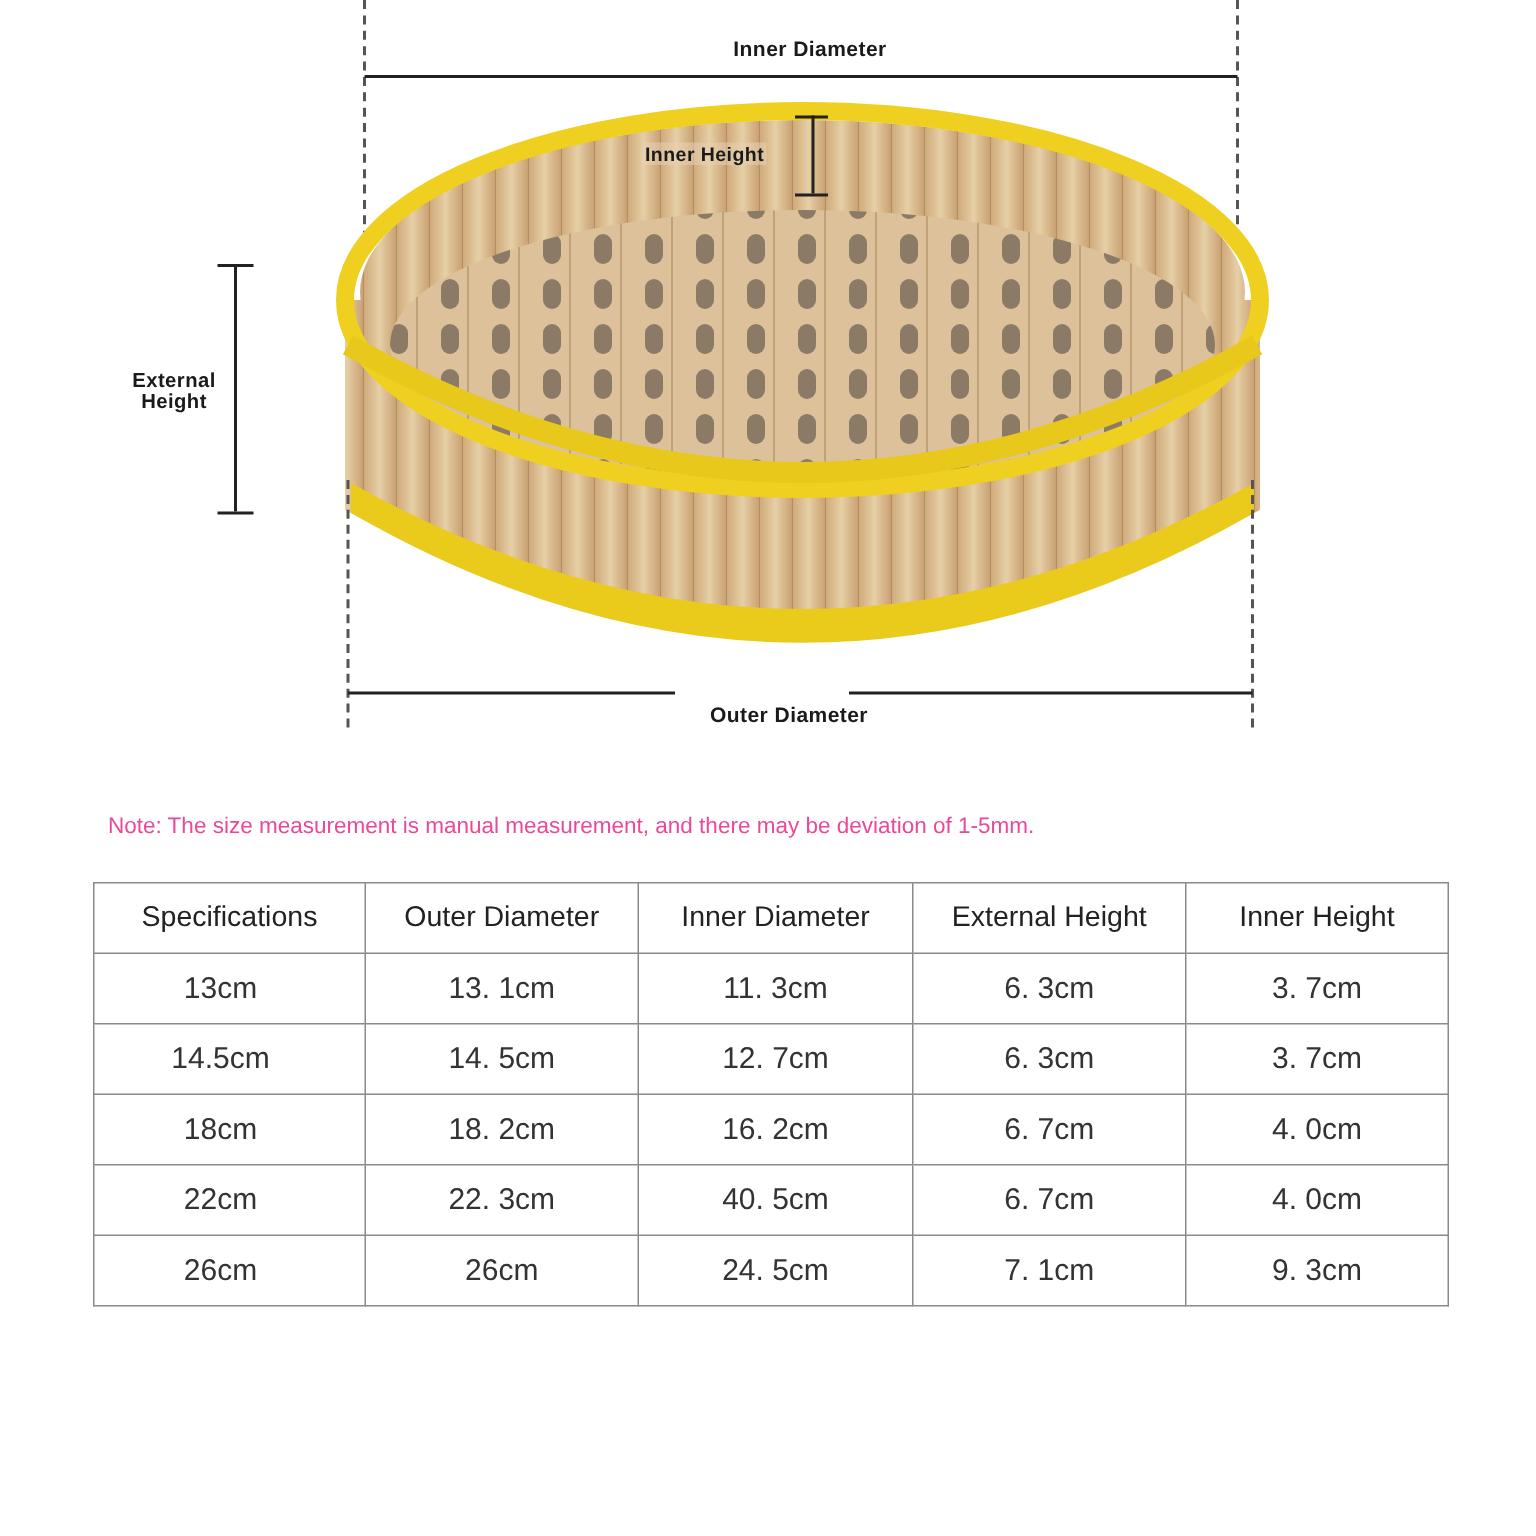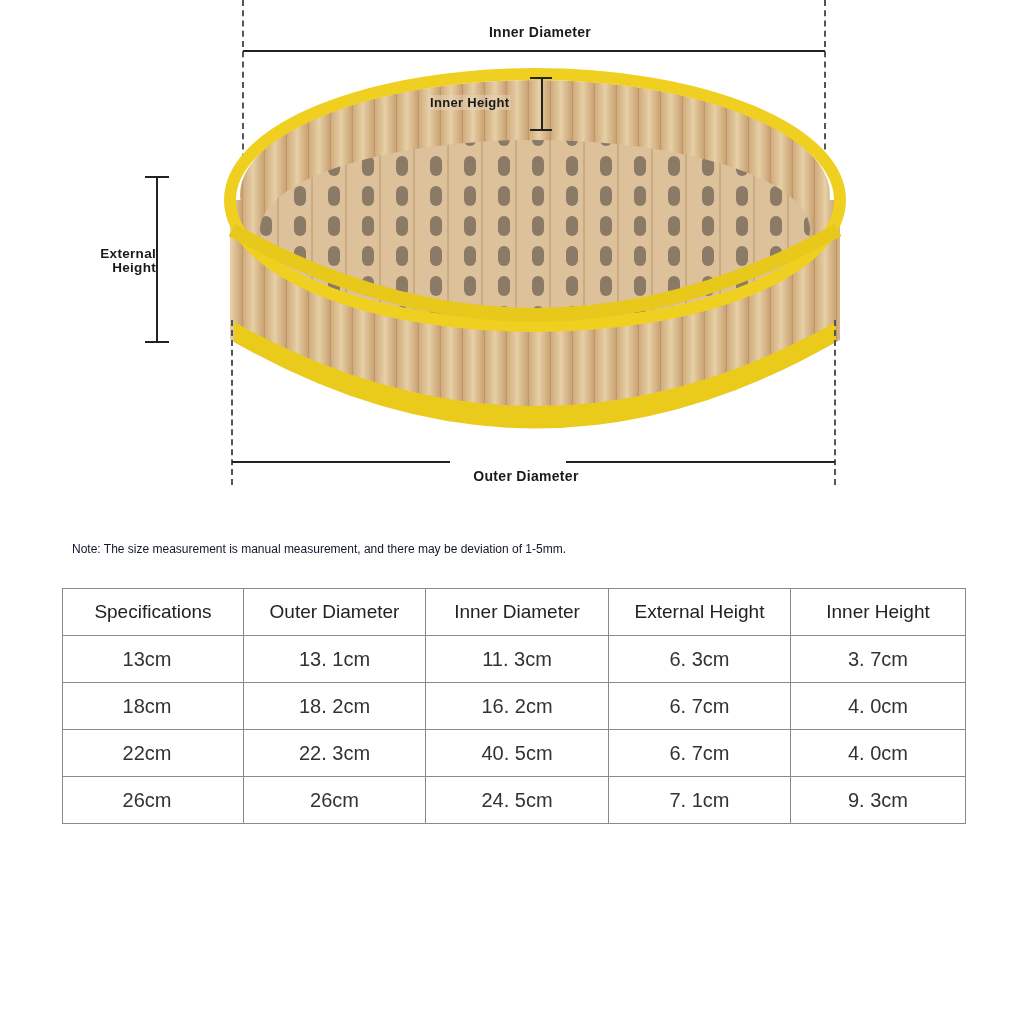--- a/index.html
+++ b/index.html
@@ -5,21 +5,21 @@
     html, body { margin: 0; padding: 0; }
     body {
       width: 1024px; height: 1024px; background: #ffffff; position: relative; overflow: hidden;
       font-family: "Liberation Sans", sans-serif; color: #222;
     }
     .abs { position: absolute; }
     .dim-label { font-weight: bold; font-size: 14px; color: #1a1a1a; letter-spacing: 0.3px; }
     .dash-v { position: absolute; width: 0; border-left: 2px dashed #555; }
     .line-h { position: absolute; height: 0; border-top: 2px solid #222; }
     .line-v { position: absolute; width: 0; border-left: 2px solid #222; }
-    .note { position: absolute; left: 72px; top: 542px; font-size: 12px; color: #0f172a; }
+    .note { position: absolute; left: 72px; top: 542px; font-size: 15px; color: #ec4899; }
     table.spec {
       position: absolute; left: 62px; top: 588px; width: 904px; border-collapse: collapse;
       font-size: 20px; color: #333;
     }
     table.spec th, table.spec td {
       border: 1.5px solid #8a8a8a; text-align: center; height: 46px; padding: 0;
     }
     table.spec th { font-weight: normal; font-size: 19px; height: 46px; color: #222; }
     table.spec td { font-size: 20px; }
     table.spec td:first-child { padding-right: 12px; margin-left: 36px; }
@@ -65,21 +65,21 @@
   </svg>
 
   <div class="line-v" style="left:541px; top:77px; height:52px;"></div>
   <div class="line-h" style="left:530px; top:77px; width:22px;"></div>
   <div class="line-h" style="left:530px; top:129px; width:22px;"></div>
   <div class="abs dim-label" style="left:428px; top:95px; font-size:13px; background:rgba(230,210,180,0.55); padding:0 2px;">Inner Height</div>
 
   <div class="line-v" style="left:156px; top:176px; height:165px;"></div>
   <div class="line-h" style="left:145px; top:176px; width:24px;"></div>
   <div class="line-h" style="left:145px; top:341px; width:24px;"></div>
-  <div class="abs dim-label" style="left:76px; top:247px; width:80px; text-align:right; line-height:14px; font-size:13.5px;">
+  <div class="abs dim-label" style="left:76px; top:247px; width:80px; text-align:center; line-height:14px; font-size:13.5px;">
     <div>External</div>
     <div>Height</div>
   </div>
 
   <div class="dash-v" style="left:231px; top:320px; height:165px;"></div>
   <div class="dash-v" style="left:834px; top:320px; height:165px;"></div>
   <div class="line-h" style="left:232px; top:461px; width:218px;"></div>
   <div class="line-h" style="left:566px; top:461px; width:269px;"></div>
   <div class="abs dim-label" style="left:0; width:1052px; top:468px; text-align:center;">Outer Diameter</div>
 </div>
@@ -98,20 +98,27 @@
   </thead>
   <tbody>
     <tr>
       <td>13cm</td>
       <td>13. 1cm</td>
       <td>11. 3cm</td>
       <td>6. 3cm</td>
       <td>3. 7cm</td>
     </tr>
     <tr>
+      <td>14.5cm</td>
+      <td>14. 5cm</td>
+      <td>12. 7cm</td>
+      <td>6. 3cm</td>
+      <td>3. 7cm</td>
+    </tr>
+    <tr>
       <td>18cm</td>
       <td>18. 2cm</td>
       <td>16. 2cm</td>
       <td>6. 7cm</td>
       <td>4. 0cm</td>
     </tr>
     <tr>
       <td>22cm</td>
       <td>22. 3cm</td>
       <td>40. 5cm</td>

